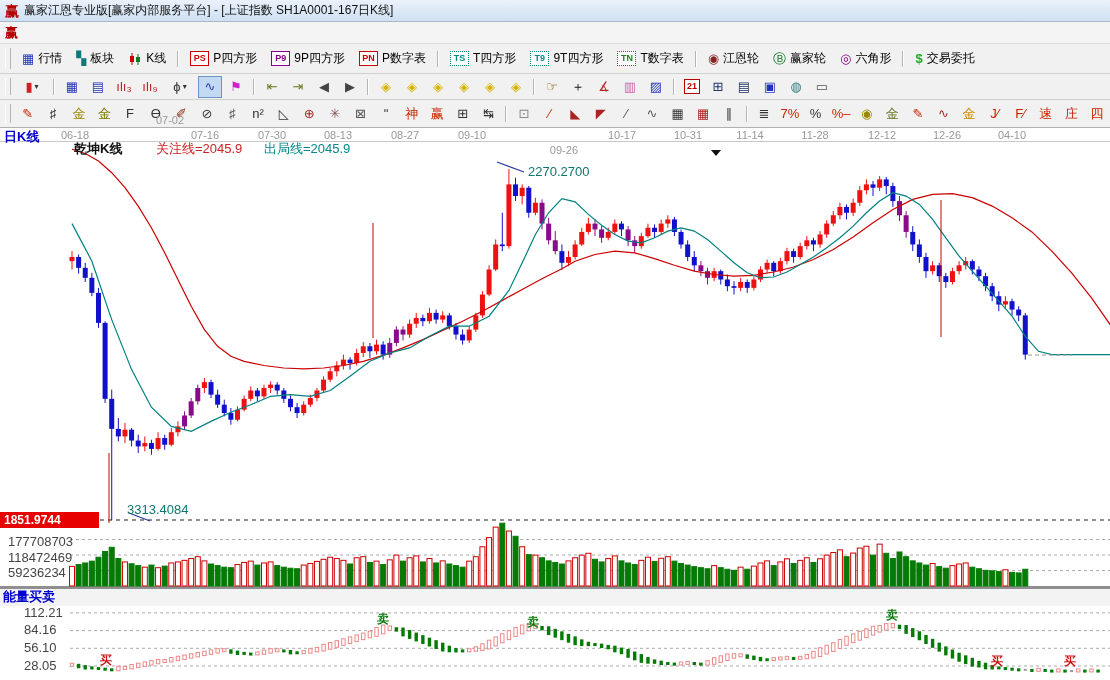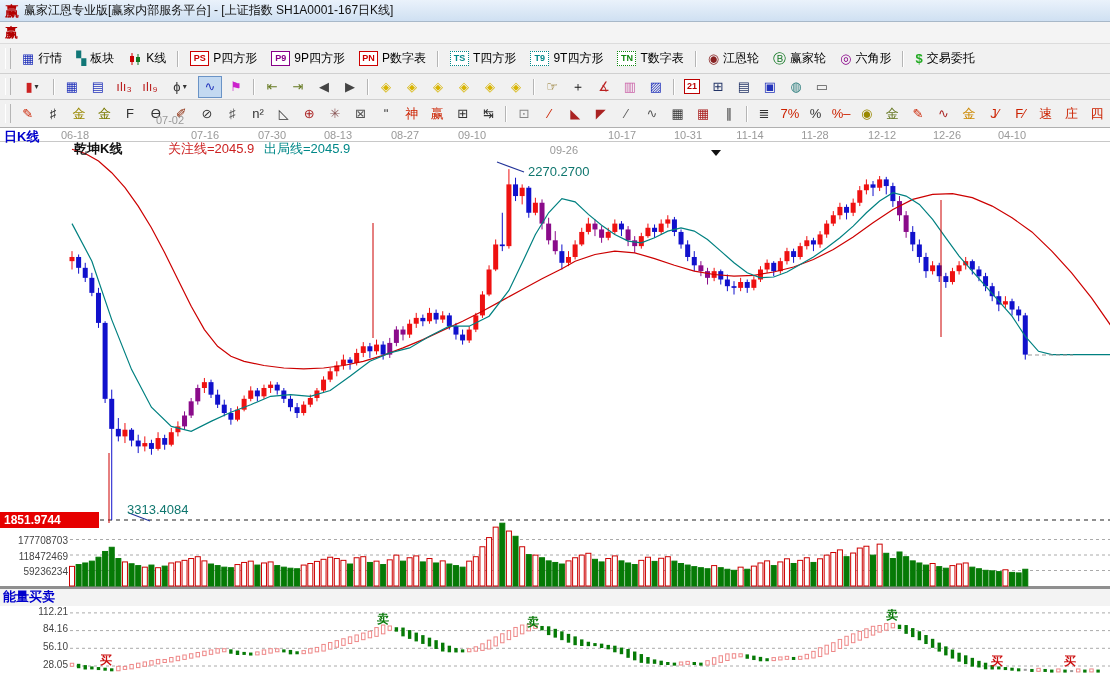--- a/index.html
+++ b/index.html
@@ -32,21 +32,21 @@
   .t21{border:1px solid #b00;color:#b00;font-size:9px;font-weight:bold;width:14px;height:13px;
     display:flex;align-items:center;justify-content:center;background:#fff;}
   .chart-wrap{position:absolute;left:0;top:127px;width:1110px;height:553px;background:#fff;
     border-top:1px solid #b0b0b0;}
   .dateline{position:absolute;left:0;top:141px;width:1110px;height:1px;background:#c8c8c8;}
   .sep-bar{position:absolute;left:0;top:586px;width:1110px;height:3px;background:#8f8f8f;}
   .band{position:absolute;left:0;top:589px;width:1110px;height:17px;background:#f3f3f3;}
   svg#chart-svg{position:absolute;left:0;top:0;width:1110px;height:680px;}
   .lbl{position:absolute;white-space:nowrap;line-height:1.1;}
   .date-lbl{color:#999;font-size:11px;width:40px;text-align:center;}
-  .num-lbl{color:#444;font-size:10px;text-align:right;font-family:"Liberation Sans",sans-serif;}
+  .num-lbl{color:#444;font-size:13px;font-family:"Liberation Sans",sans-serif;}
   .blue-b{color:#0000cc;font-weight:bold;font-size:13px;}
   .anno{color:#0f766e;font-size:13px;}
   .sig{font-size:12px;font-weight:bold;}
   #price-badge{position:absolute;left:0;top:512px;width:99px;height:16px;background:#e60000;
     color:#fff;font-size:12px;font-weight:bold;padding-left:4px;box-sizing:border-box;line-height:16px;}
 </style>
 </head>
 <body>
 
 <div id="app">
@@ -982,21 +982,21 @@
       <span class="lbl date-lbl" style="left: 668px; top: 129px;">10-31</span>
       <span class="lbl date-lbl" style="left: 730px; top: 129px;">11-14</span>
       <span class="lbl date-lbl" style="left: 795px; top: 129px;">11-28</span>
       <span class="lbl date-lbl" style="left: 862px; top: 129px;">12-12</span>
       <span class="lbl date-lbl" style="left: 927px; top: 129px;">12-26</span>
       <span class="lbl date-lbl" style="left: 992px; top: 129px;">04-10</span>
     </div>
 
   <span class="lbl blue-b" style="left:4px;top:130px">日K线</span>
   <span class="lbl" style="left:74px;top:142px;font-weight:bold;font-size:13px;color:#111">乾坤K线</span>
-  <span class="lbl" style="left:168px;top:142px;font-size:13px;color:#cc2222">关注线=2045.9</span>
+  <span class="lbl" style="left:156px;top:142px;font-size:13px;color:#cc2222">关注线=2045.9</span>
   <span class="lbl" style="left:264px;top:142px;font-size:13px;color:#008888">出局线=2045.9</span>
 
   <span class="lbl anno" style="left:528px;top:165px">2270.2700</span>
   <span class="lbl anno" style="left:127px;top:503px">3313.4084</span>
   <div id="price-badge">1851.9744</div>
 
   <span class="lbl num-lbl" style="left:8px;top:535px;width:60px">177708703</span>
   <span class="lbl num-lbl" style="left:8px;top:551px;width:60px">118472469</span>
   <span class="lbl num-lbl" style="left:8px;top:566px;width:60px">59236234</span>
 

